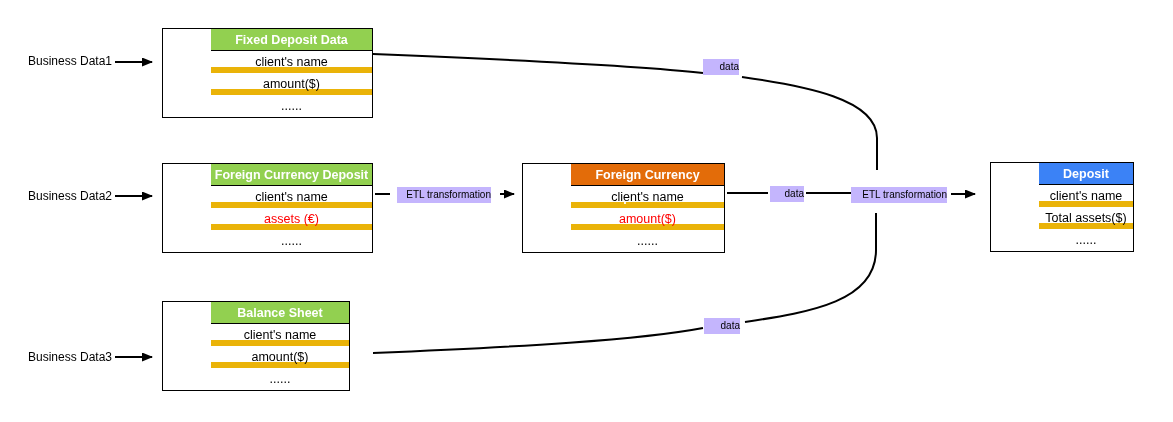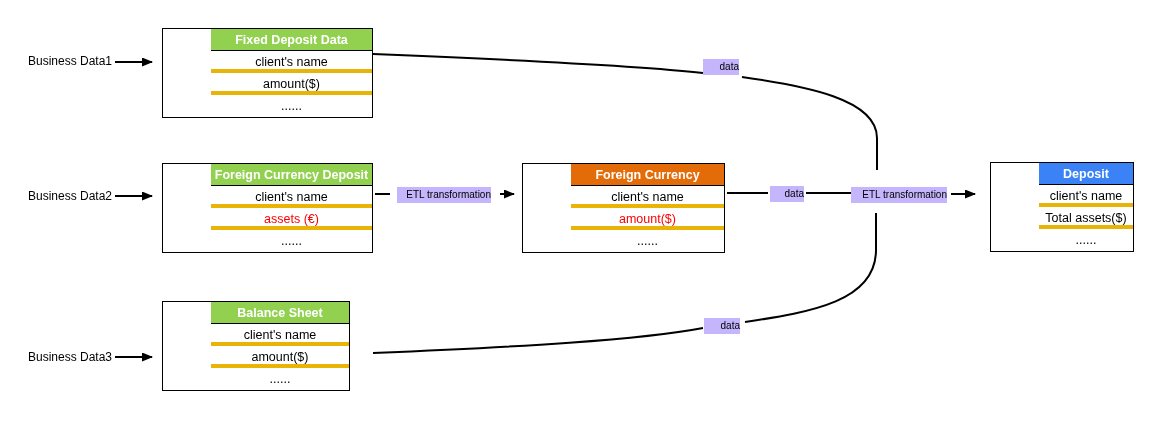--- a/index.html
+++ b/index.html
@@ -24,21 +24,21 @@
     border-bottom:1px solid #000000;
     box-sizing:border-box;
   }
   .thead.lightgreen{background:#92D050;}
   .thead.orange{background:#E36C09;}
   .thead.green{background:#3b82f6;}
   .trow{
     height:22px;line-height:22px;
     text-align:center;
     font-size:12.5px;color:#000000;
-    border-bottom:4px solid #eab308;
+    border-bottom:6px solid #eab308;
     box-sizing:border-box;
     background:#ffffff;
   }
   .trow:last-child{border-bottom:none;}
   .trow.red{color:#FF0000;}
   .src-label{
     position:absolute;
     font-size:12px;color:#000000;
     white-space:nowrap;
   }

